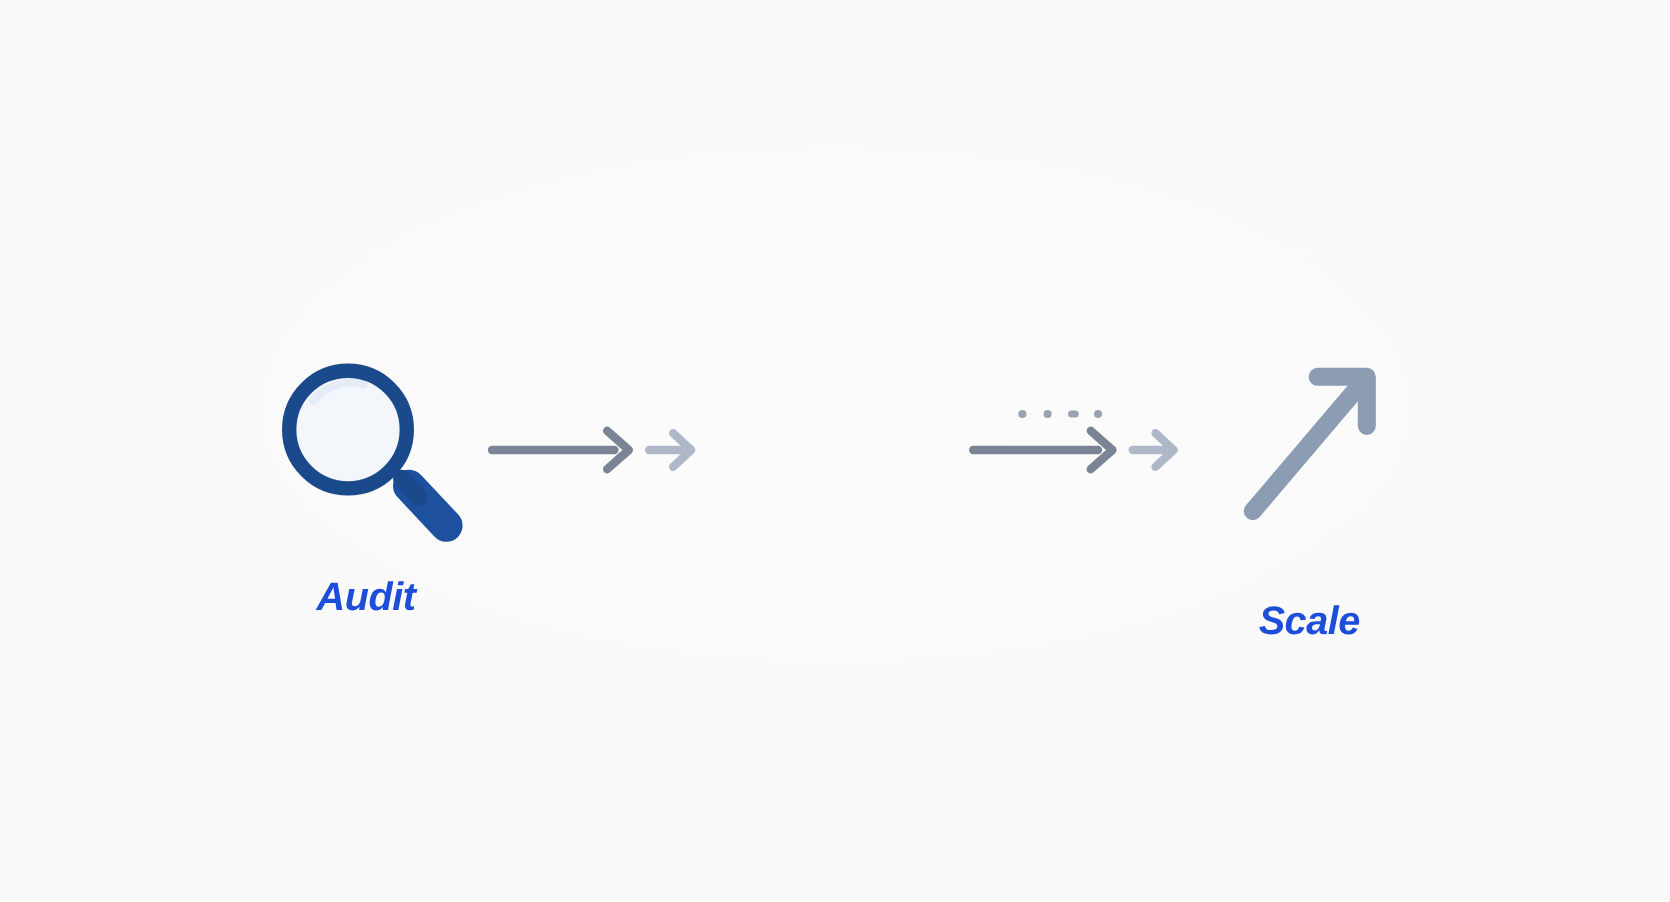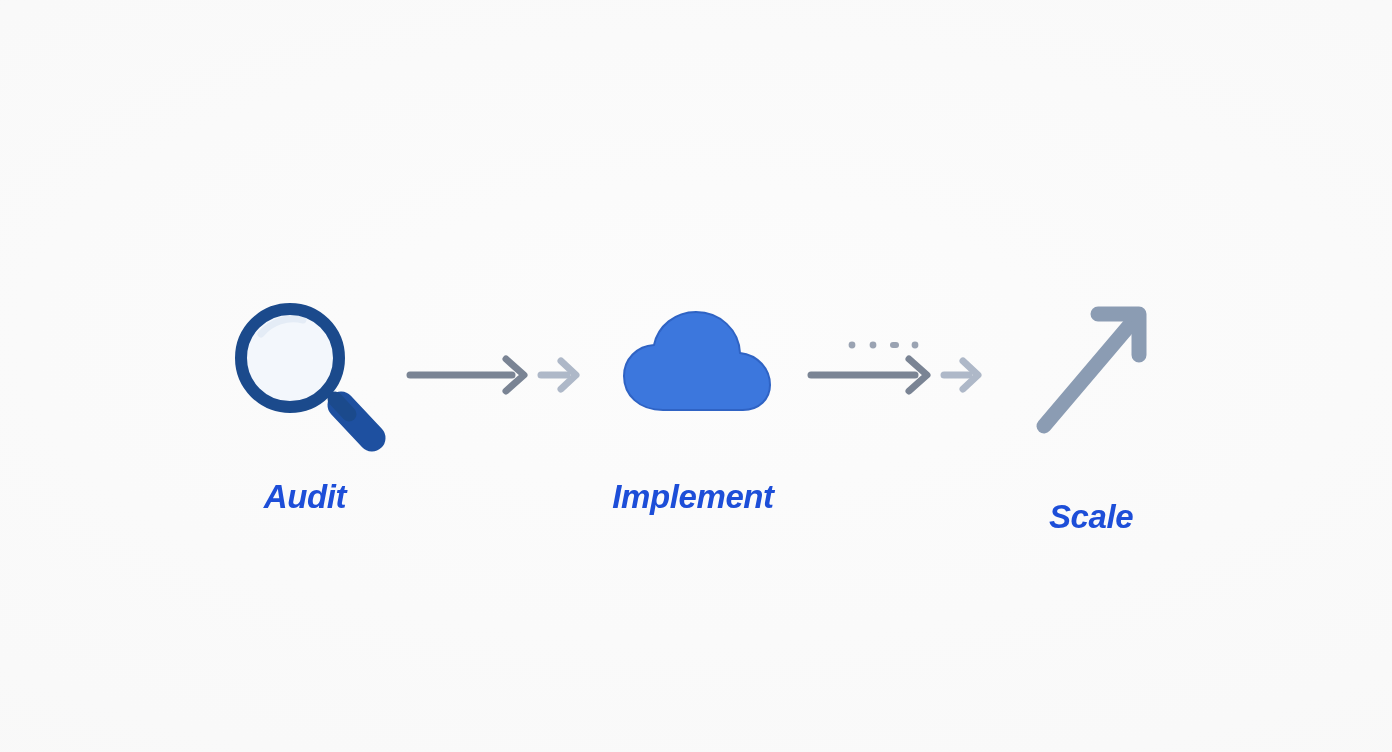--- a/index.html
+++ b/index.html
@@ -111,35 +111,20 @@
         <polyline points="102,19 120,35 102,51" fill="none" stroke="#7a8494" stroke-width="7" stroke-linecap="round" stroke-linejoin="round"></polyline>
       </g>
 
       <g>
         <line x1="137" y1="35" x2="163" y2="35" stroke="#aeb8c8" stroke-width="7" stroke-linecap="round"></line>
         <polyline points="157,21 172,35 157,49" fill="none" stroke="#aeb8c8" stroke-width="7" stroke-linecap="round" stroke-linejoin="round"></polyline>
       </g>
     </svg>
   </div>
 
-  <div class="stage" id="stage-implement">
-    <div class="stage-icon">
-      <svg width="175" height="150" viewBox="0 0 175 150" aria-hidden="true">
-        <path d="M 57 112
-                 C 33 112 18 97 18 78
-                 C 18 61 31 48 48 47
-                 C 52 28 69 14 90 14
-                 C 114 14 133 32 134 55
-                 C 152 57 164 71 164 87
-                 C 164 101 153 112 137 112
-                 Z" fill="#3c77dd" stroke="#2f63c4" stroke-width="2" stroke-linejoin="round"></path>
-      </svg>
-    </div>
-    <div class="stage-label">Implement</div>
-  </div>
 
   <div class="connector" id="connector-2">
     <svg width="190" height="70" viewBox="0 0 190 70" aria-hidden="true">
 
       <g fill="#9aa3b2">
         <circle cx="47" cy="15" r="3.4"></circle>
         <circle cx="68" cy="15" r="3.4"></circle>
         <rect x="85" y="12" width="9" height="6" rx="3"></rect>
         <circle cx="110" cy="15" r="3.4"></circle>
       </g>

